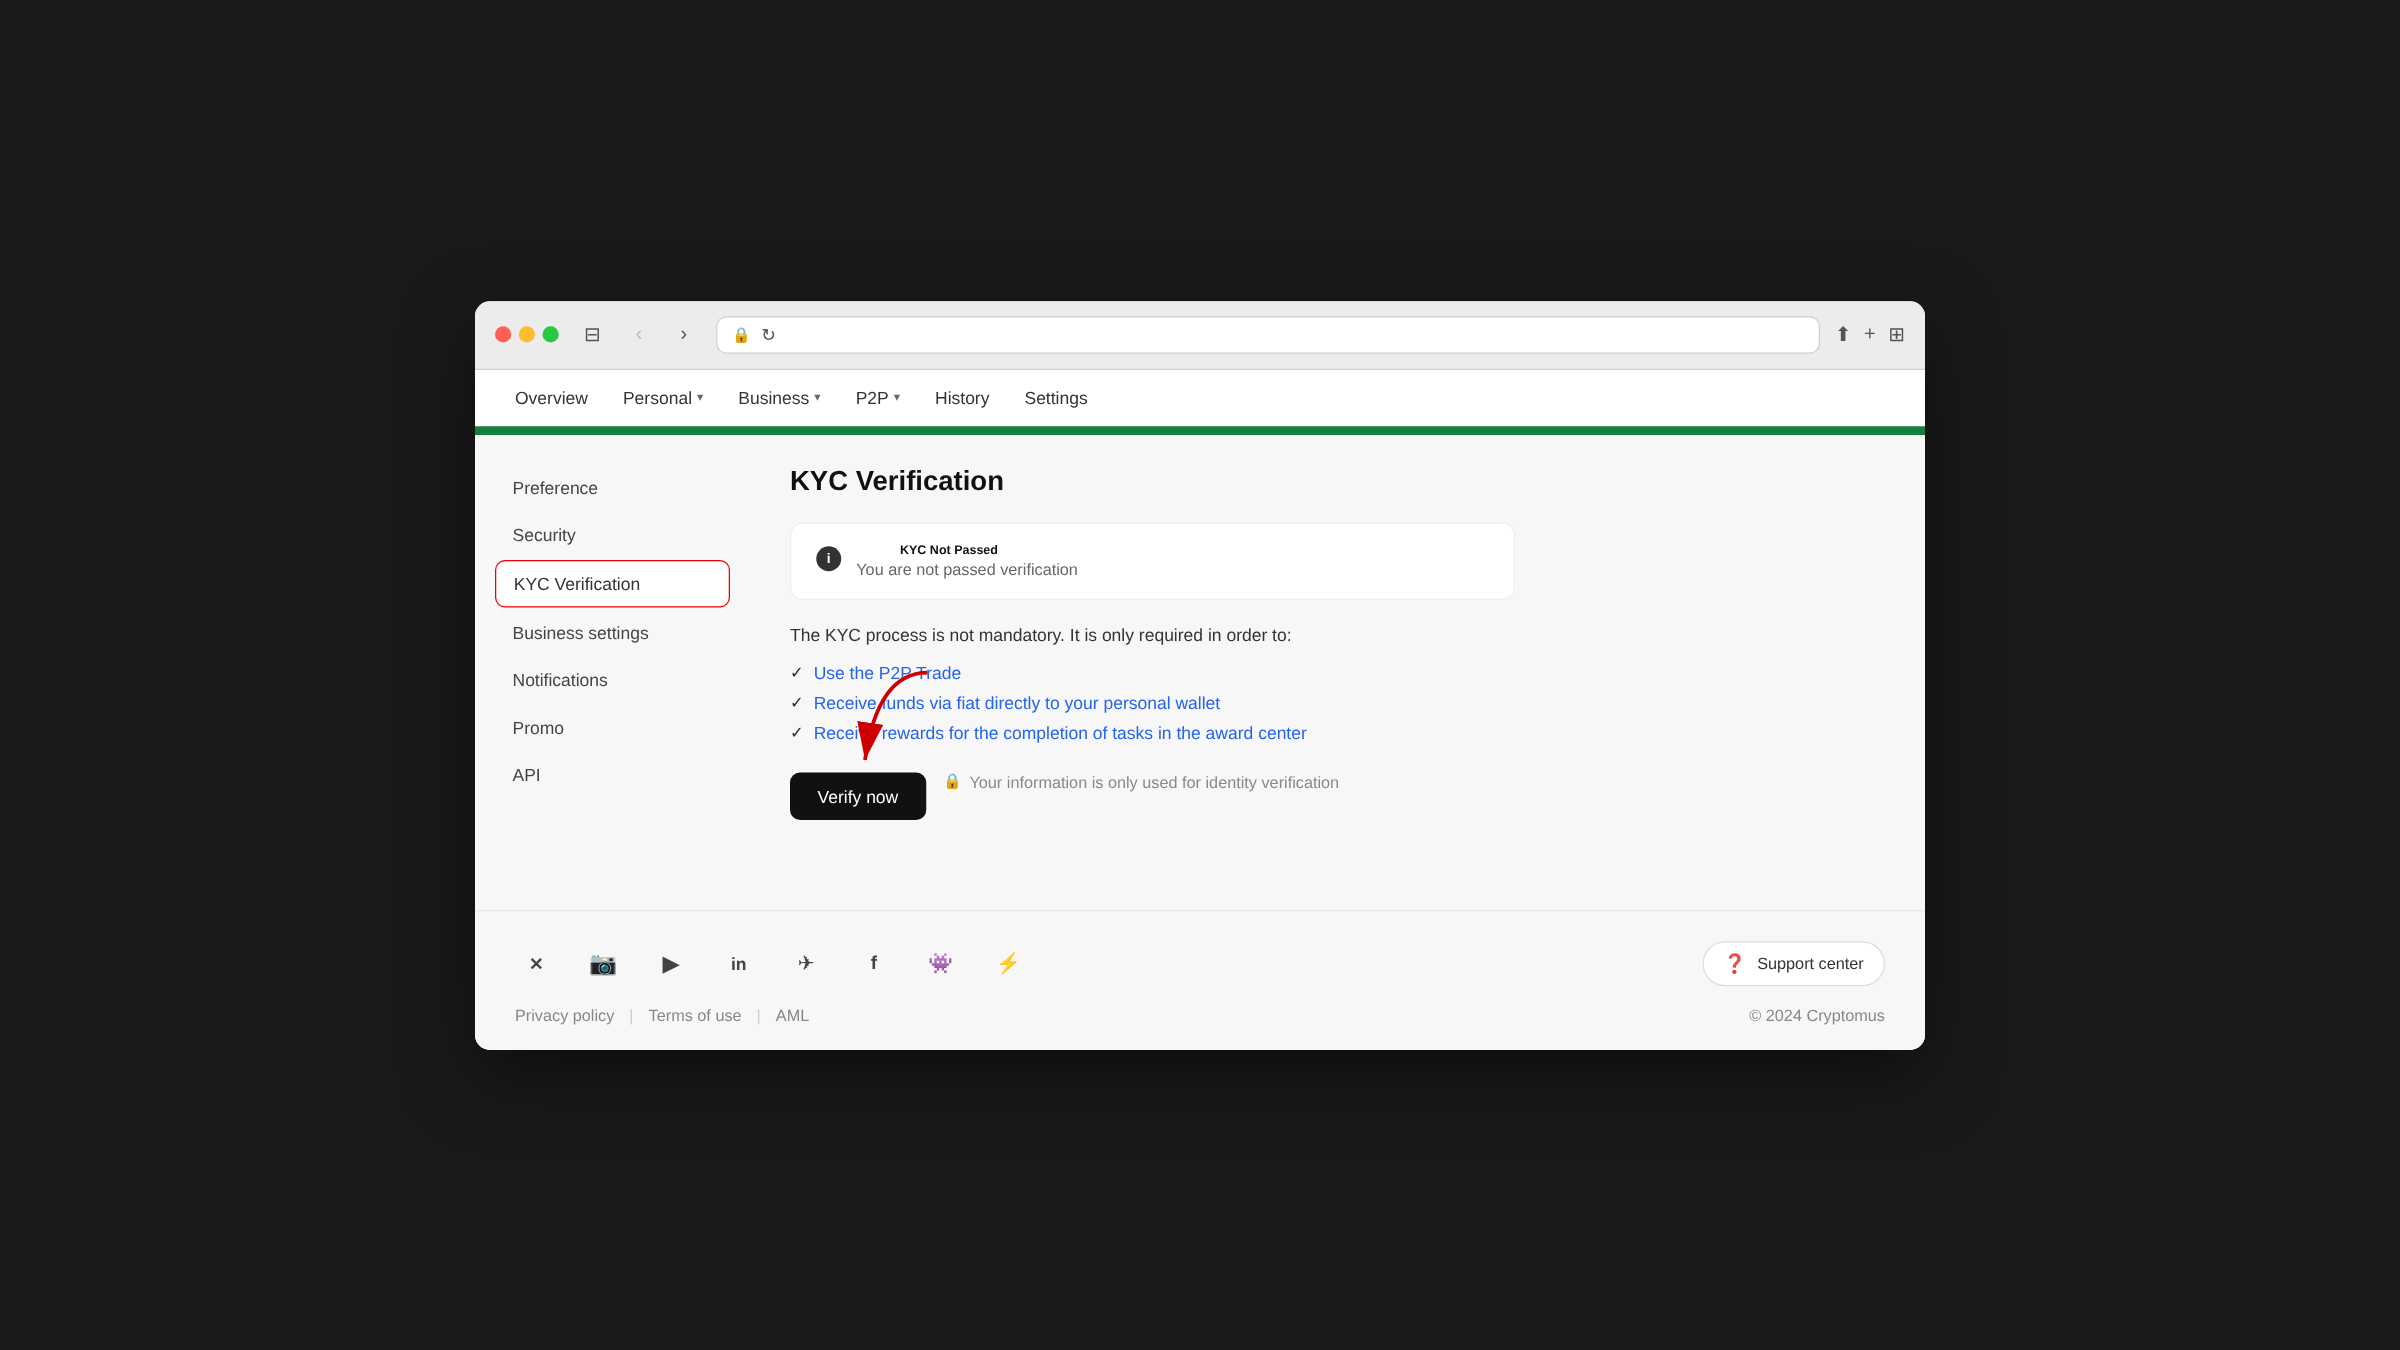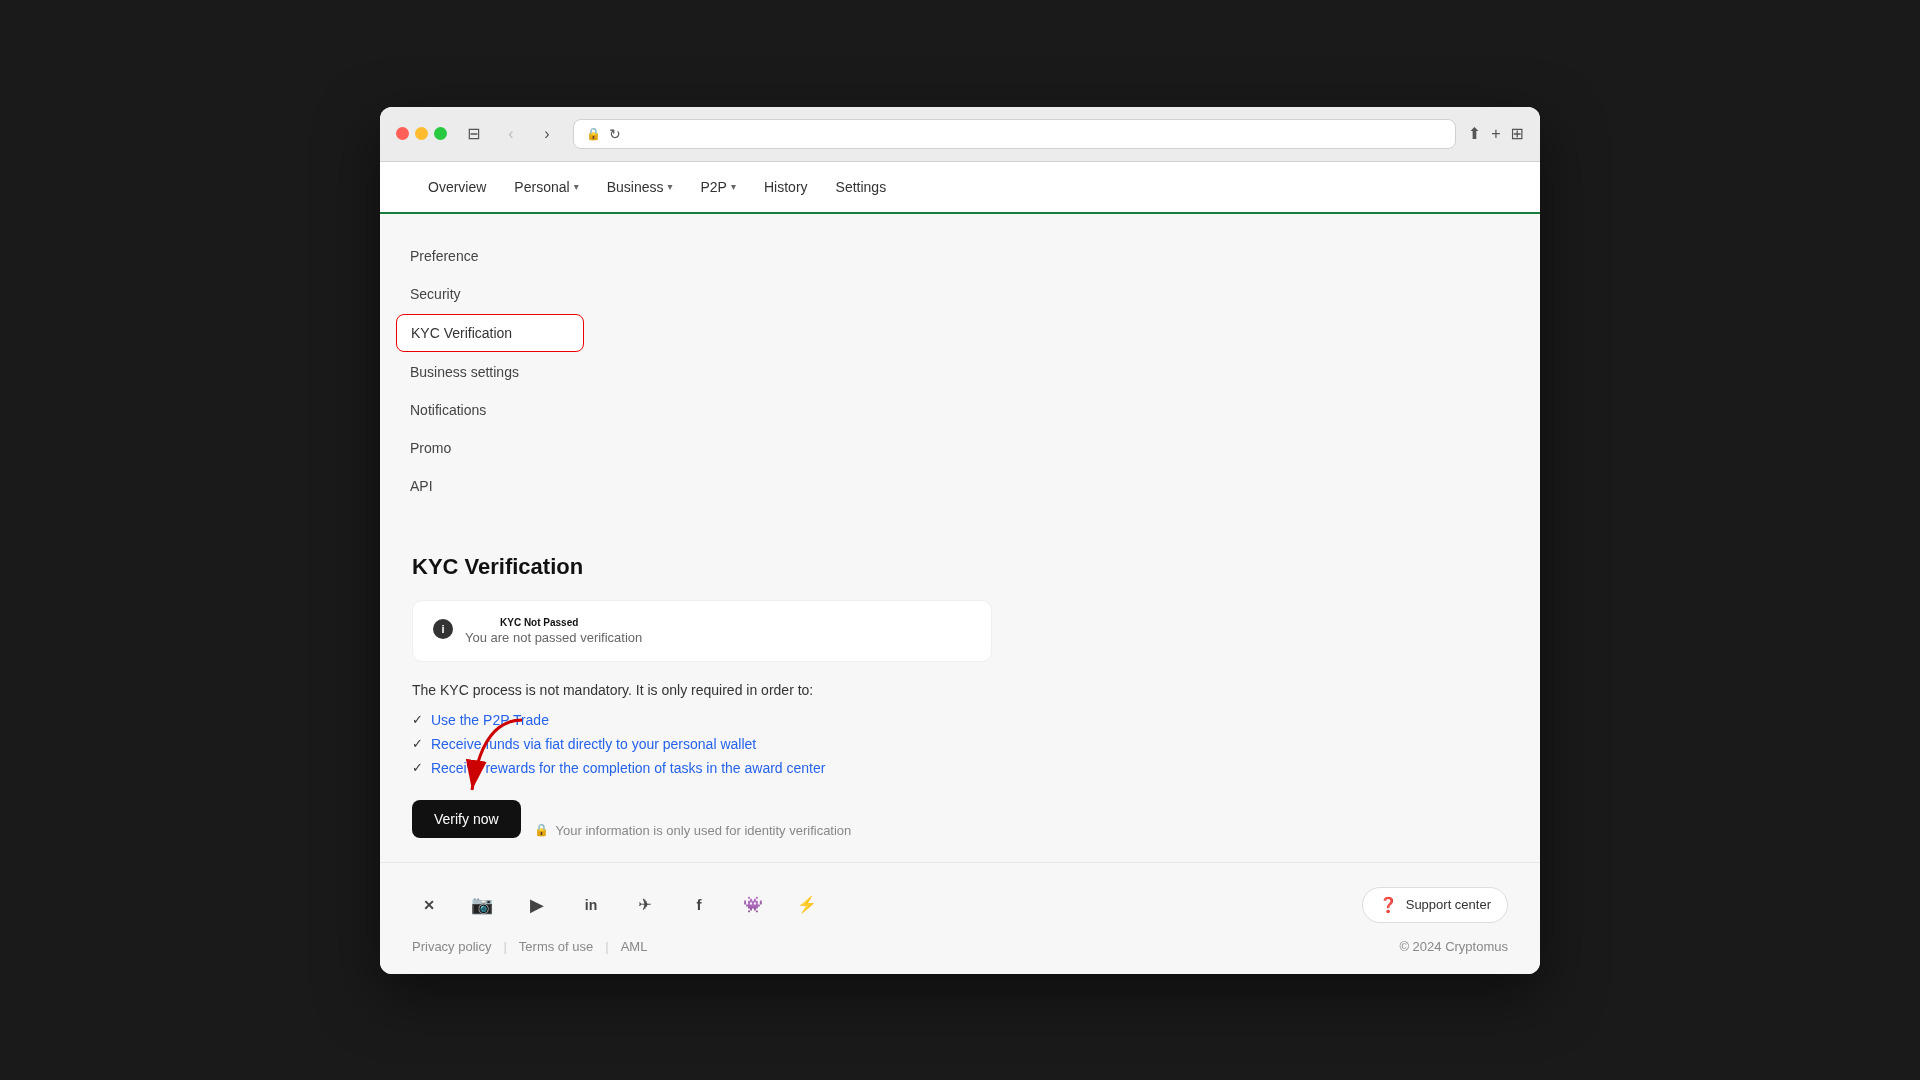--- a/index.html
+++ b/index.html
@@ -98,22 +98,22 @@
     .browser-actions {
       display: flex;
       align-items: center;
       gap: 10px;
       color: #555;
       font-size: 16px;
     }
     
     .site-nav {
       background: #fff;
-      border-bottom: 2px solid #15803d;
-      padding: 0 36px;
+      border-bottom: 7px solid #15803d;
+      padding: 0 20px;
       display: flex;
       align-items: center;
       height: 52px;
       gap: 4px;
     }
     .nav-item {
       padding: 8px 12px;
       font-size: 14px;
       color: #333;
       cursor: pointer;
@@ -122,21 +122,20 @@
       gap: 4px;
       font-weight: 400;
     }
     .nav-item .chevron { font-size: 10px; color: #666; }
     .nav-item.active { font-weight: 500; }
     
     .main-content {
       display: flex;
       min-height: 380px;
       background: #f7f7f7;
-      flex-direction: column;
     }
     
     .sidebar {
       width: 220px;
       padding: 24px 16px;
       background: #f7f7f7;
       flex-shrink: 0;
     }
     .sidebar-item {
       padding: 10px 14px;
@@ -218,21 +217,21 @@
       font-size: 14px;
       color: #2563eb;
       margin-bottom: 8px;
     }
     .kyc-list li .check {
       color: #333;
       font-size: 13px;
     }
     .verify-row {
       display: flex;
-      align-items: flex-end;
+      align-items: flex-start;
       gap: 14px;
       margin-top: 10px;
       position: relative;
     }
     .verify-btn {
       background: #111;
       color: #fff;
       border: none;
       border-radius: 8px;
       padding: 11px 22px;

